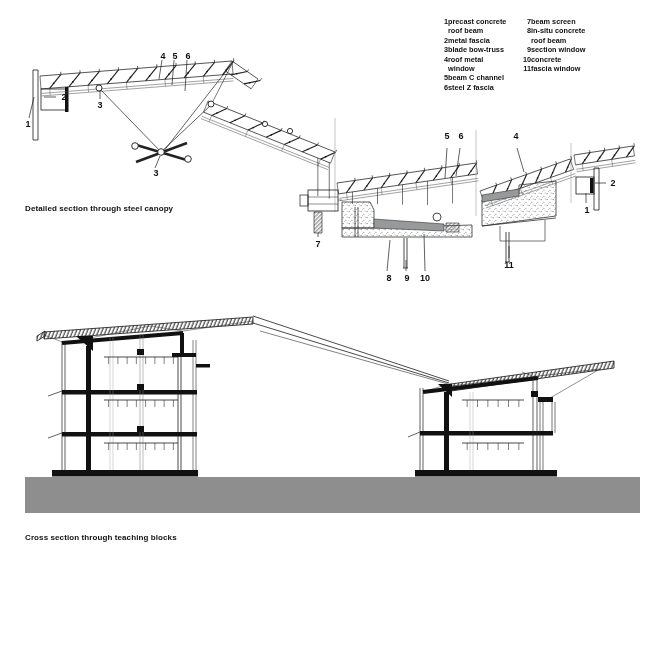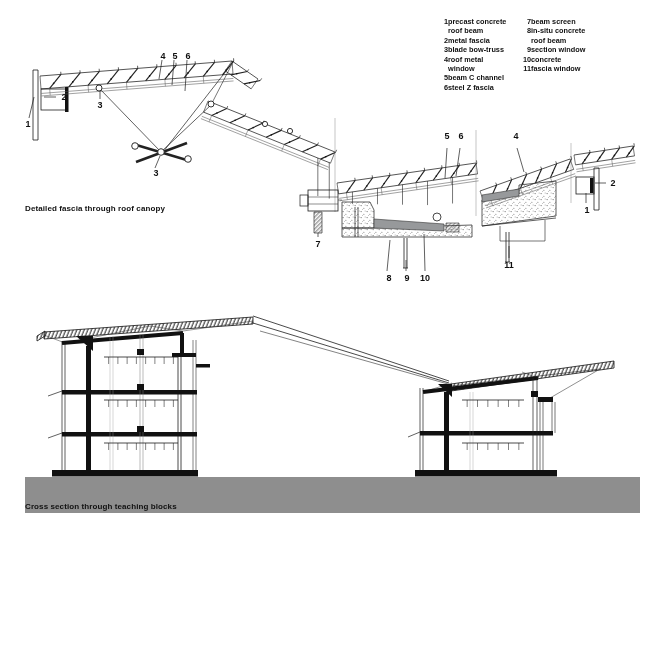--- a/index.html
+++ b/index.html
@@ -372,22 +372,22 @@
         <line x1="318" y1="237" x2="318" y2="233" stroke="#1c1c1c" stroke-width="0.7"></line>
         <line x1="387" y1="271" x2="390" y2="240" stroke="#1c1c1c" stroke-width="0.7"></line>
         <line x1="406" y1="271" x2="406" y2="260" stroke="#1c1c1c" stroke-width="0.7"></line>
         <line x1="425" y1="271" x2="424" y2="234" stroke="#1c1c1c" stroke-width="0.7"></line>
         <line x1="509" y1="258" x2="509" y2="246" stroke="#1c1c1c" stroke-width="0.7"></line>
         <line x1="606" y1="183" x2="595" y2="183" stroke="#1c1c1c" stroke-width="0.7"></line>
         <line x1="586" y1="203" x2="586" y2="193" stroke="#1c1c1c" stroke-width="0.7"></line>
       </g>
   </svg>
 
-  <div class="caption" style="left:25px;top:204px">Detailed fascia through roof canopy</div>
-  <div class="caption" style="left:25px;top:502px">Cross section through teaching blocks</div>
+  <div class="caption" style="left:25px;top:204px">Detailed section through steel canopy</div>
+  <div class="caption" style="left:25px;top:533px">Cross section through teaching blocks</div>
 
   <div class="legend c1" style="left:440px;top:17px">
     <div class="row">
         <span class="num">1</span>
         <span class="lab">precast concrete roof beam</span>
       </div>
     <div class="row">
         <span class="num">2</span>
         <span class="lab">metal fascia</span>
       </div>

